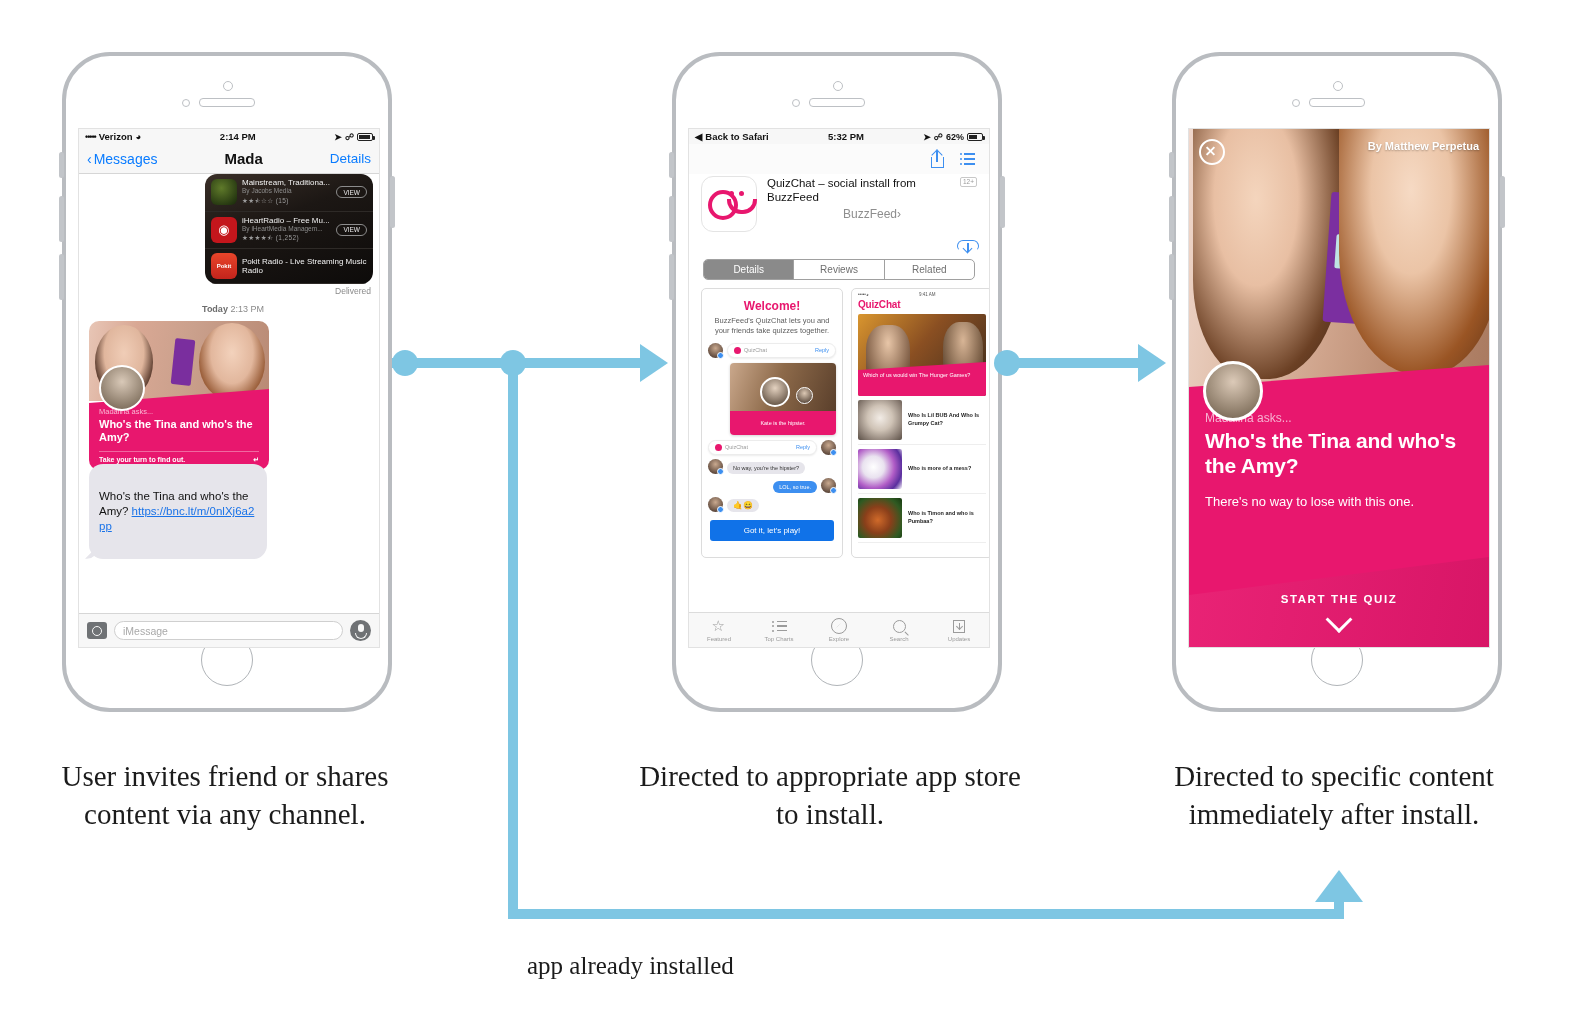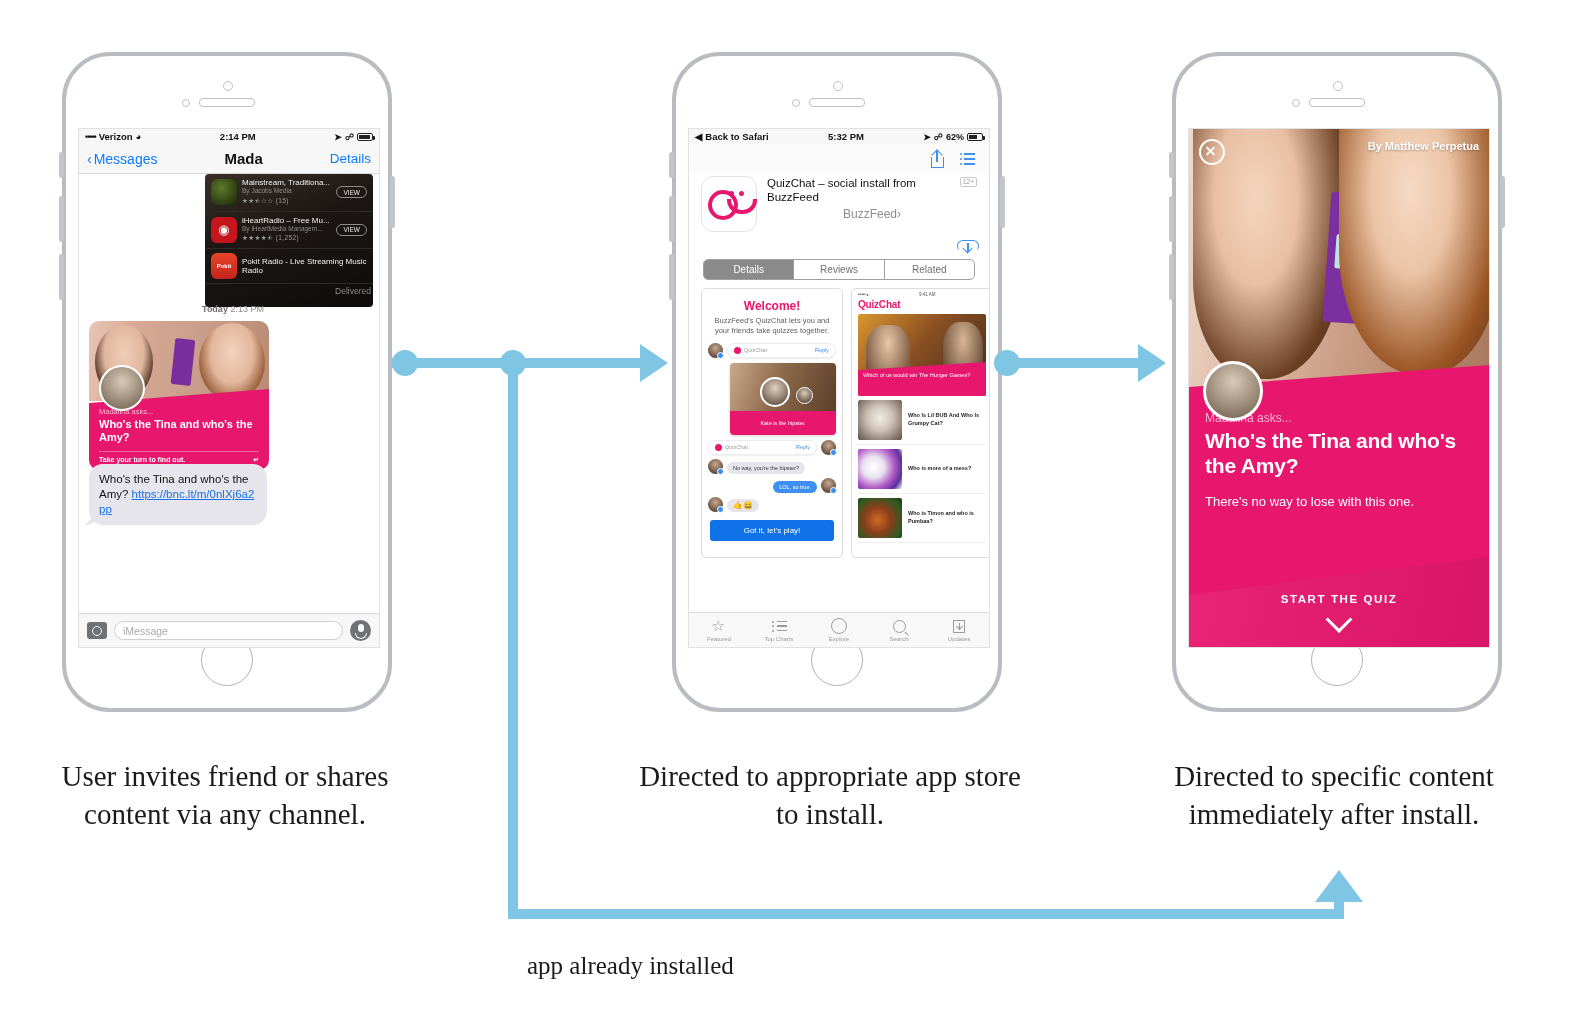--- a/index.html
+++ b/index.html
@@ -42,22 +42,22 @@
   .batt:after{content:"";position:absolute;right:-3px;top:2px;width:2px;height:4px;background:#222;border-radius:0 1px 1px 0;}
   .batt i{position:absolute;left:1px;top:1px;bottom:1px;background:#222;display:block;}
 
   
   .msg-nav{height:30px;background:#f7f7f7;border-bottom:1px solid #d6d6d6;
     display:flex;align-items:center;padding:0 8px;box-sizing:border-box;}
   .msg-back{color:#0a7cff;font-size:14px;display:flex;align-items:center;gap:2px;}
   .msg-title{flex:1;text-align:center;font-size:15px;font-weight:700;color:#111;}
   .msg-details{color:#0a7cff;font-size:13.5px;}
   .msg-body{position:relative;height:calc(100% - 15px - 30px - 34px);background:#fff;}
-  .appdrawer{position:absolute;right:6px;top:0;width:168px;height:133px;
-    background:#15120f;border-radius:4px;overflow:hidden;
+  .appdrawer{position:absolute;right:6px;top:0;width:168px;height:110px;
+    background:#15120f;border-radius:12px;overflow:hidden;
     background-image:linear-gradient(160deg,#3a2f28 0%,#1c1714 40%,#0d0b0a 100%);}
   .ad-row{display:flex;align-items:center;gap:5px;padding:4px 6px;border-bottom:1px solid #2e2a27;}
   .ad-ico{width:26px;height:26px;border-radius:6px;flex:none;}
   .ad-ico.a{background:radial-gradient(circle at 40% 35%,#5f7a2a,#16250a);}
   .ad-ico.b{background:#c4161c;display:flex;align-items:center;justify-content:center;color:#fff;font-size:13px;}
   .ad-ico.c{background:linear-gradient(#e8452a,#c3241c);display:flex;align-items:center;justify-content:center;
      color:#fff;font-size:6px;font-weight:700;text-align:center;line-height:1;}
   .ad-txt{flex:1;min-width:0;}
   .ad-name{color:#f2f2f2;font-size:8px;white-space:nowrap;overflow:hidden;text-overflow:ellipsis;line-height:1.15;}
   .ad-dev{color:#8d8d8d;font-size:6.5px;line-height:1.3;}
@@ -83,21 +83,21 @@
   .avatar{position:absolute;left:10px;top:44px;width:42px;height:42px;border-radius:50%;
      border:2.5px solid #fff;background:radial-gradient(circle at 50% 35%,#d9c9b8,#6a5a48);z-index:3;}
   .card-pink{background:#e8176e;padding:18px 10px 6px;position:relative;margin-top:-12px;
      clip-path:polygon(0 14px,100% 0,100% 100%,0 100%);}
   .ck-ask{color:#f9b8d4;font-size:7.5px;margin-bottom:2px;}
   .ck-q{color:#fff;font-size:11px;font-weight:700;line-height:1.22;}
   .ck-div{height:1px;background:rgba(255,255,255,.35);margin:6px 0 4px;}
   .ck-foot{display:flex;align-items:center;justify-content:space-between;color:#fff;font-size:7px;font-weight:600;}
 
   .bubble{position:absolute;left:10px;top:290px;width:178px;background:#e6e5eb;border-radius:14px;
-    padding:8px 10px;font-size:11.5px;color:#111;line-height:1.3;box-sizing:border-box;}
+    padding:25px 10px;font-size:11.5px;color:#111;line-height:1.3;box-sizing:border-box;}
   .bubble a{color:#1a73e8;text-decoration:underline;word-break:break-all;}
   .bubble:after{content:"";position:absolute;left:-4px;bottom:0;width:12px;height:12px;
     background:#e6e5eb;border-bottom-right-radius:10px;clip-path:polygon(0 100%,100% 0,100% 100%);}
 
   .msg-input{position:absolute;left:0;right:0;bottom:0;height:34px;background:#f7f7f7;
     border-top:1px solid #d6d6d6;display:flex;align-items:center;gap:7px;padding:0 8px;box-sizing:border-box;}
   .cam-ico{width:20px;height:17px;background:#6f7275;border-radius:3px;position:relative;flex:none;}
   .cam-ico:before{content:"";position:absolute;left:50%;top:50%;transform:translate(-50%,-50%);
     width:8px;height:8px;border:1.6px solid #f7f7f7;border-radius:50%;}
   .imsg-field{flex:1;height:19px;border:1px solid #cfcfcf;border-radius:10px;background:#fff;

